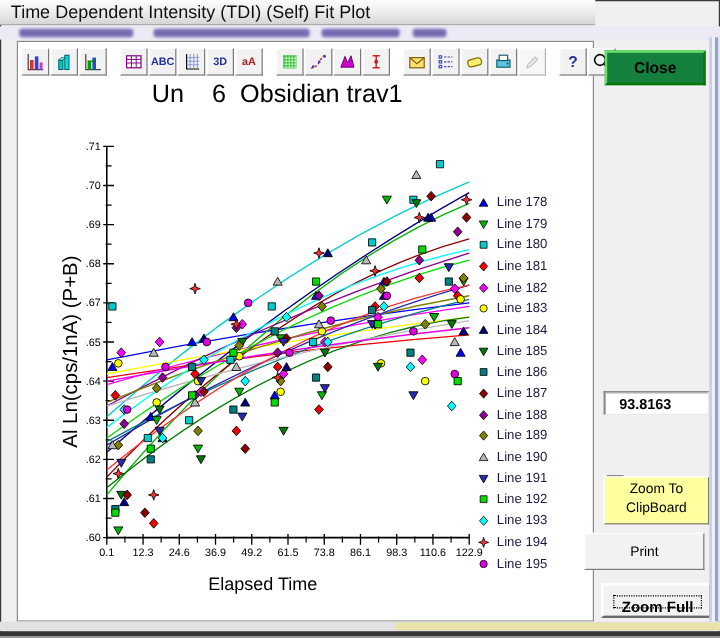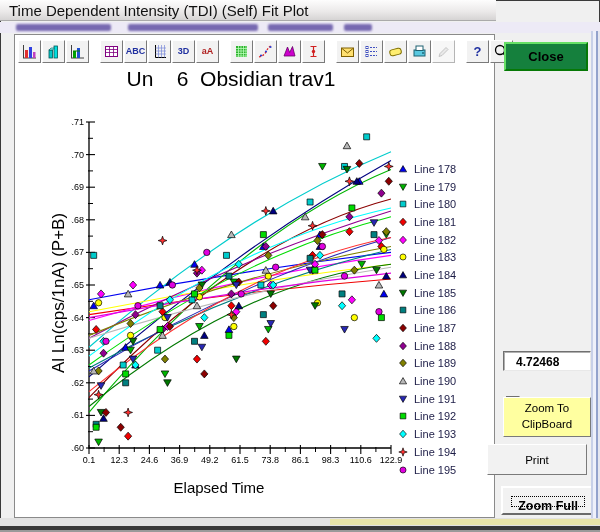--- a/index.html
+++ b/index.html
@@ -550,21 +550,21 @@
           <svg width="12" height="12">
             <path d="M0,-3.2 A3.2,3.2 0 1,1 0,3.2 A3.2,3.2 0 1,1 0,-3.2 Z" transform="translate(6,6) scale(0.95)" fill="#e000e0" stroke="#000" stroke-width="0.7"></path>
           </svg>
           <span>Line 195</span>
         </div>
       </div>
   </div>
 
   <button class="closebtn">Close</button>
 
-  <div class="valbox" style="top:351px">4.72468</div>
+  <div class="valbox" style="top:326px">93.8163</div>
 
   <div class="chkrow">
     <span class="chkbox"></span>
     <span class="lbl">Grid Lines</span>
   </div>
 
   <button class="copybtn">
     <span>Zoom To</span><br>
     <span>ClipBoard</span>
   </button>

